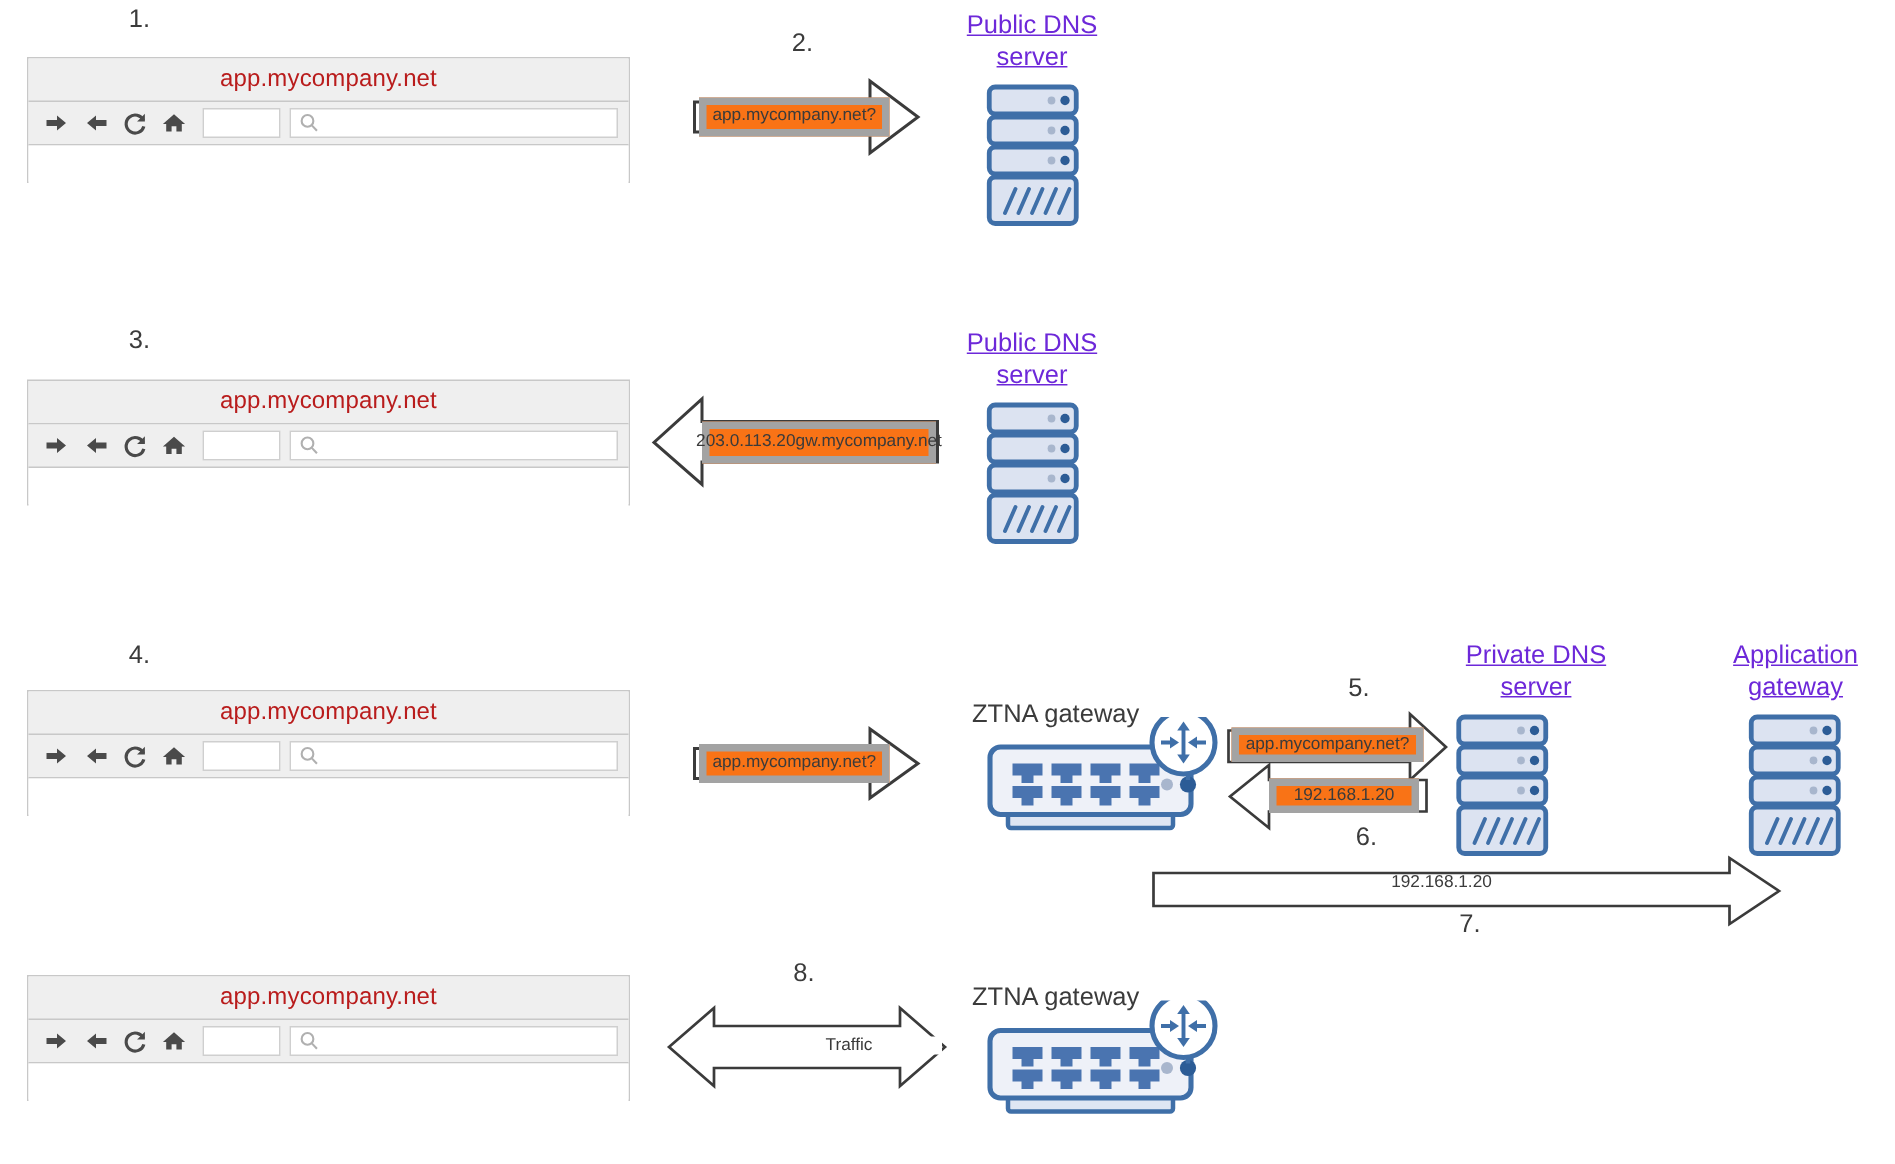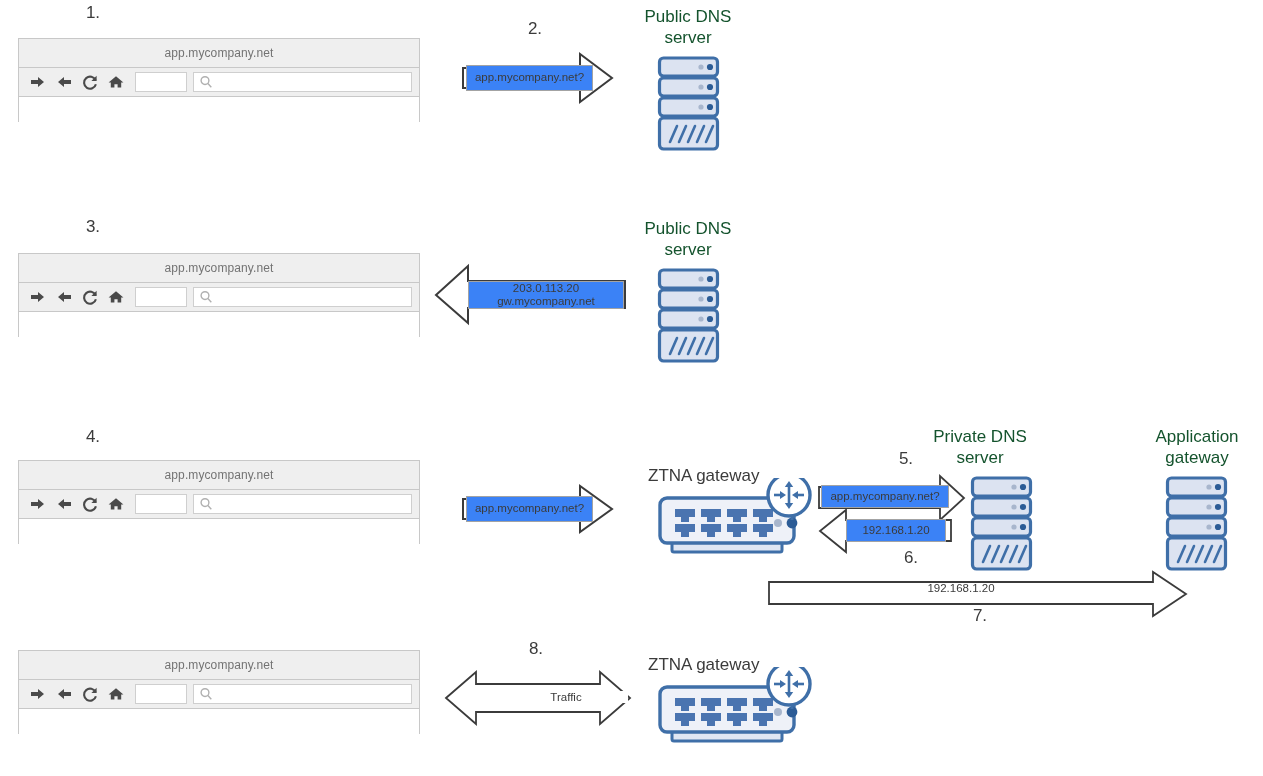--- a/index.html
+++ b/index.html
@@ -19,21 +19,21 @@
   
   .browser{
     width:402px;height:84px;
     border:1px solid #c8c8c8;
     background:#ffffff;
     box-sizing:border-box;
   }
   .browser-title{
     height:28px;background:#efefef;border-bottom:1px solid #c8c8c8;
     display:flex;align-items:center;justify-content:center;
-    font-size:12px;color:#737373;letter-spacing:.1px;
+    font-size:16px;color:#b91c1c;letter-spacing:.1px;
   }
   .browser-toolbar{
     height:29px;background:#efefef;border-bottom:1px solid #c8c8c8;
     display:flex;align-items:center;padding:0 6px;box-sizing:border-box;gap:0;
   }
   .nav-icon{
     width:26px;height:22px;display:flex;align-items:center;justify-content:center;
     color:#4a4a4a;
   }
   .nav-icon svg{display:block;}
@@ -58,33 +58,33 @@
   .gateway svg{display:block;}
 
   
   .arrow-wrap{position:absolute;}
   .arrow-wrap svg{display:block;overflow:visible;}
 
   
   .arrow-label{
     position:absolute;
     font-size:11.5px;color:#3b3b3b;
-    background:#3b82f6;
-    border:1px solid #a3a3a3;
+    background:#f97316;
+    border:5px solid #a3a3a3;
     box-sizing:border-box;
     display:flex;align-items:center;justify-content:center;
     white-space:nowrap;
     line-height:1.15;
   }
-  .arrow-label.two-line{flex-direction:column;}
+  .arrow-label.two-line{flex-direction:row;}
 
   
   .node-caption{
-    position:absolute;text-align:center;font-size:17px;color:#14532d;
-    line-height:1.25;white-space:pre-line;
+    position:absolute;text-align:center;font-size:17px;color:#6d28d9;
+    line-height:1.25;white-space:pre-line;text-decoration:underline;
   }
   .gw-caption{
     position:absolute;font-size:17px;color:#3b3b3b;white-space:nowrap;
   }
 </style>
 </head>
 <body>
 
 <div class="abs step-num" style="left:68px;top:4px;width:50px;">1.</div>
 
@@ -345,21 +345,21 @@
 
 <div class="arrow-wrap" style="left:818px;top:508px;">
   <svg width="134" height="46" viewBox="0 0 134 46">
     <path d="M133 12 L28 12 L28 2 L2 23 L28 44 L28 33 L133 33 Z" fill="#ffffff" stroke="#3b3b3b" stroke-width="1.8" stroke-linejoin="miter"></path>
   </svg>
 </div>
 <div class="arrow-label" style="left:846px;top:519px;width:100px;height:23px;">192.168.1.20</div>
 
 <div class="abs step-num" style="left:883px;top:549px;width:56px;">6.</div>
 
-<div class="node-caption" style="left:914px;top:426px;width:132px;">Private DNS
+<div class="node-caption" style="left:958px;top:426px;width:132px;">Private DNS
 server</div>
 
 <div class="server" style="left:970px;top:476px;">
   <svg width="64" height="96" viewBox="0 0 64 96">
     <g stroke="#3f6fa8" stroke-width="3.2" fill="#dce3f1">
       <rect x="2.5" y="2" width="58" height="18" rx="4"></rect>
       <rect x="2.5" y="22" width="58" height="18" rx="4"></rect>
       <rect x="2.5" y="42" width="58" height="18" rx="4"></rect>
       <rect x="2.5" y="62" width="58" height="31" rx="4"></rect>
     </g>

